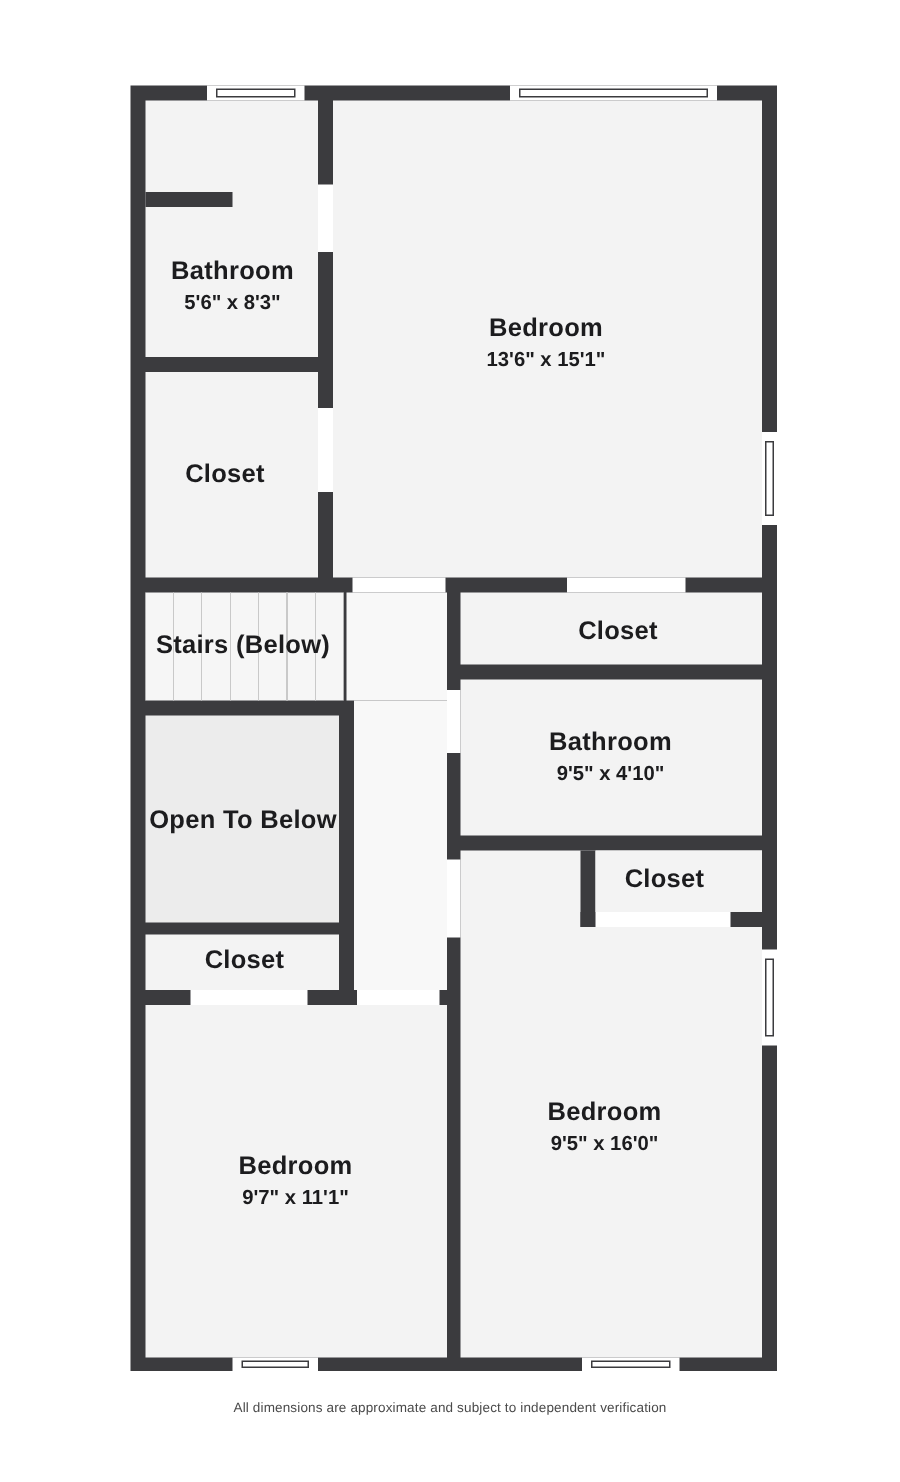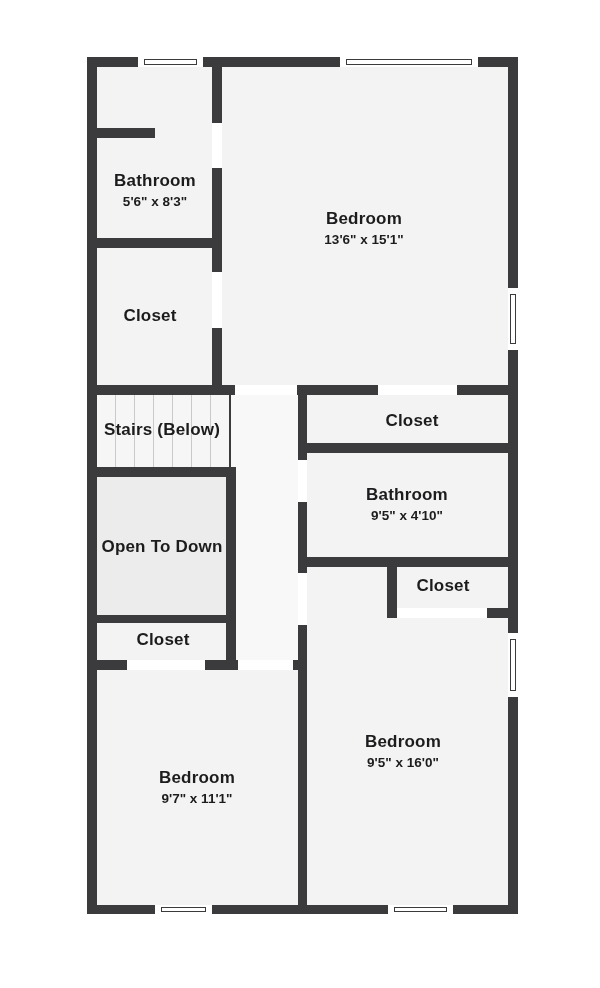--- a/index.html
+++ b/index.html
@@ -97,21 +97,21 @@
     <div class="rname">Closet</div>
   </div>
   <div class="label" style="left:364px; top:228px;">
     <div class="rname">Bedroom</div>
     <div class="rdims">13'6" x 15'1"</div>
   </div>
   <div class="label" style="left:162px; top:430px;">
     <div class="rname">Stairs (Below)</div>
   </div>
   <div class="label" style="left:162px; top:547px;">
-    <div class="rname">Open To Down</div>
+    <div class="rname">Open To Below</div>
   </div>
   <div class="label" style="left:163px; top:640px;">
     <div class="rname">Closet</div>
   </div>
   <div class="label" style="left:412px; top:421px;">
     <div class="rname">Closet</div>
   </div>
   <div class="label" style="left:407px; top:504px;">
     <div class="rname">Bathroom</div>
     <div class="rdims">9'5" x 4'10"</div>
@@ -121,13 +121,14 @@
   </div>
   <div class="label" style="left:403px; top:751px;">
     <div class="rname">Bedroom</div>
     <div class="rdims">9'5" x 16'0"</div>
   </div>
   <div class="label" style="left:197px; top:787px;">
     <div class="rname">Bedroom</div>
     <div class="rdims">9'7" x 11'1"</div>
   </div>
 
+  <div class="disclaimer">All dimensions are approximate and subject to independent verification</div>
 </div>
 
 </body></html>

